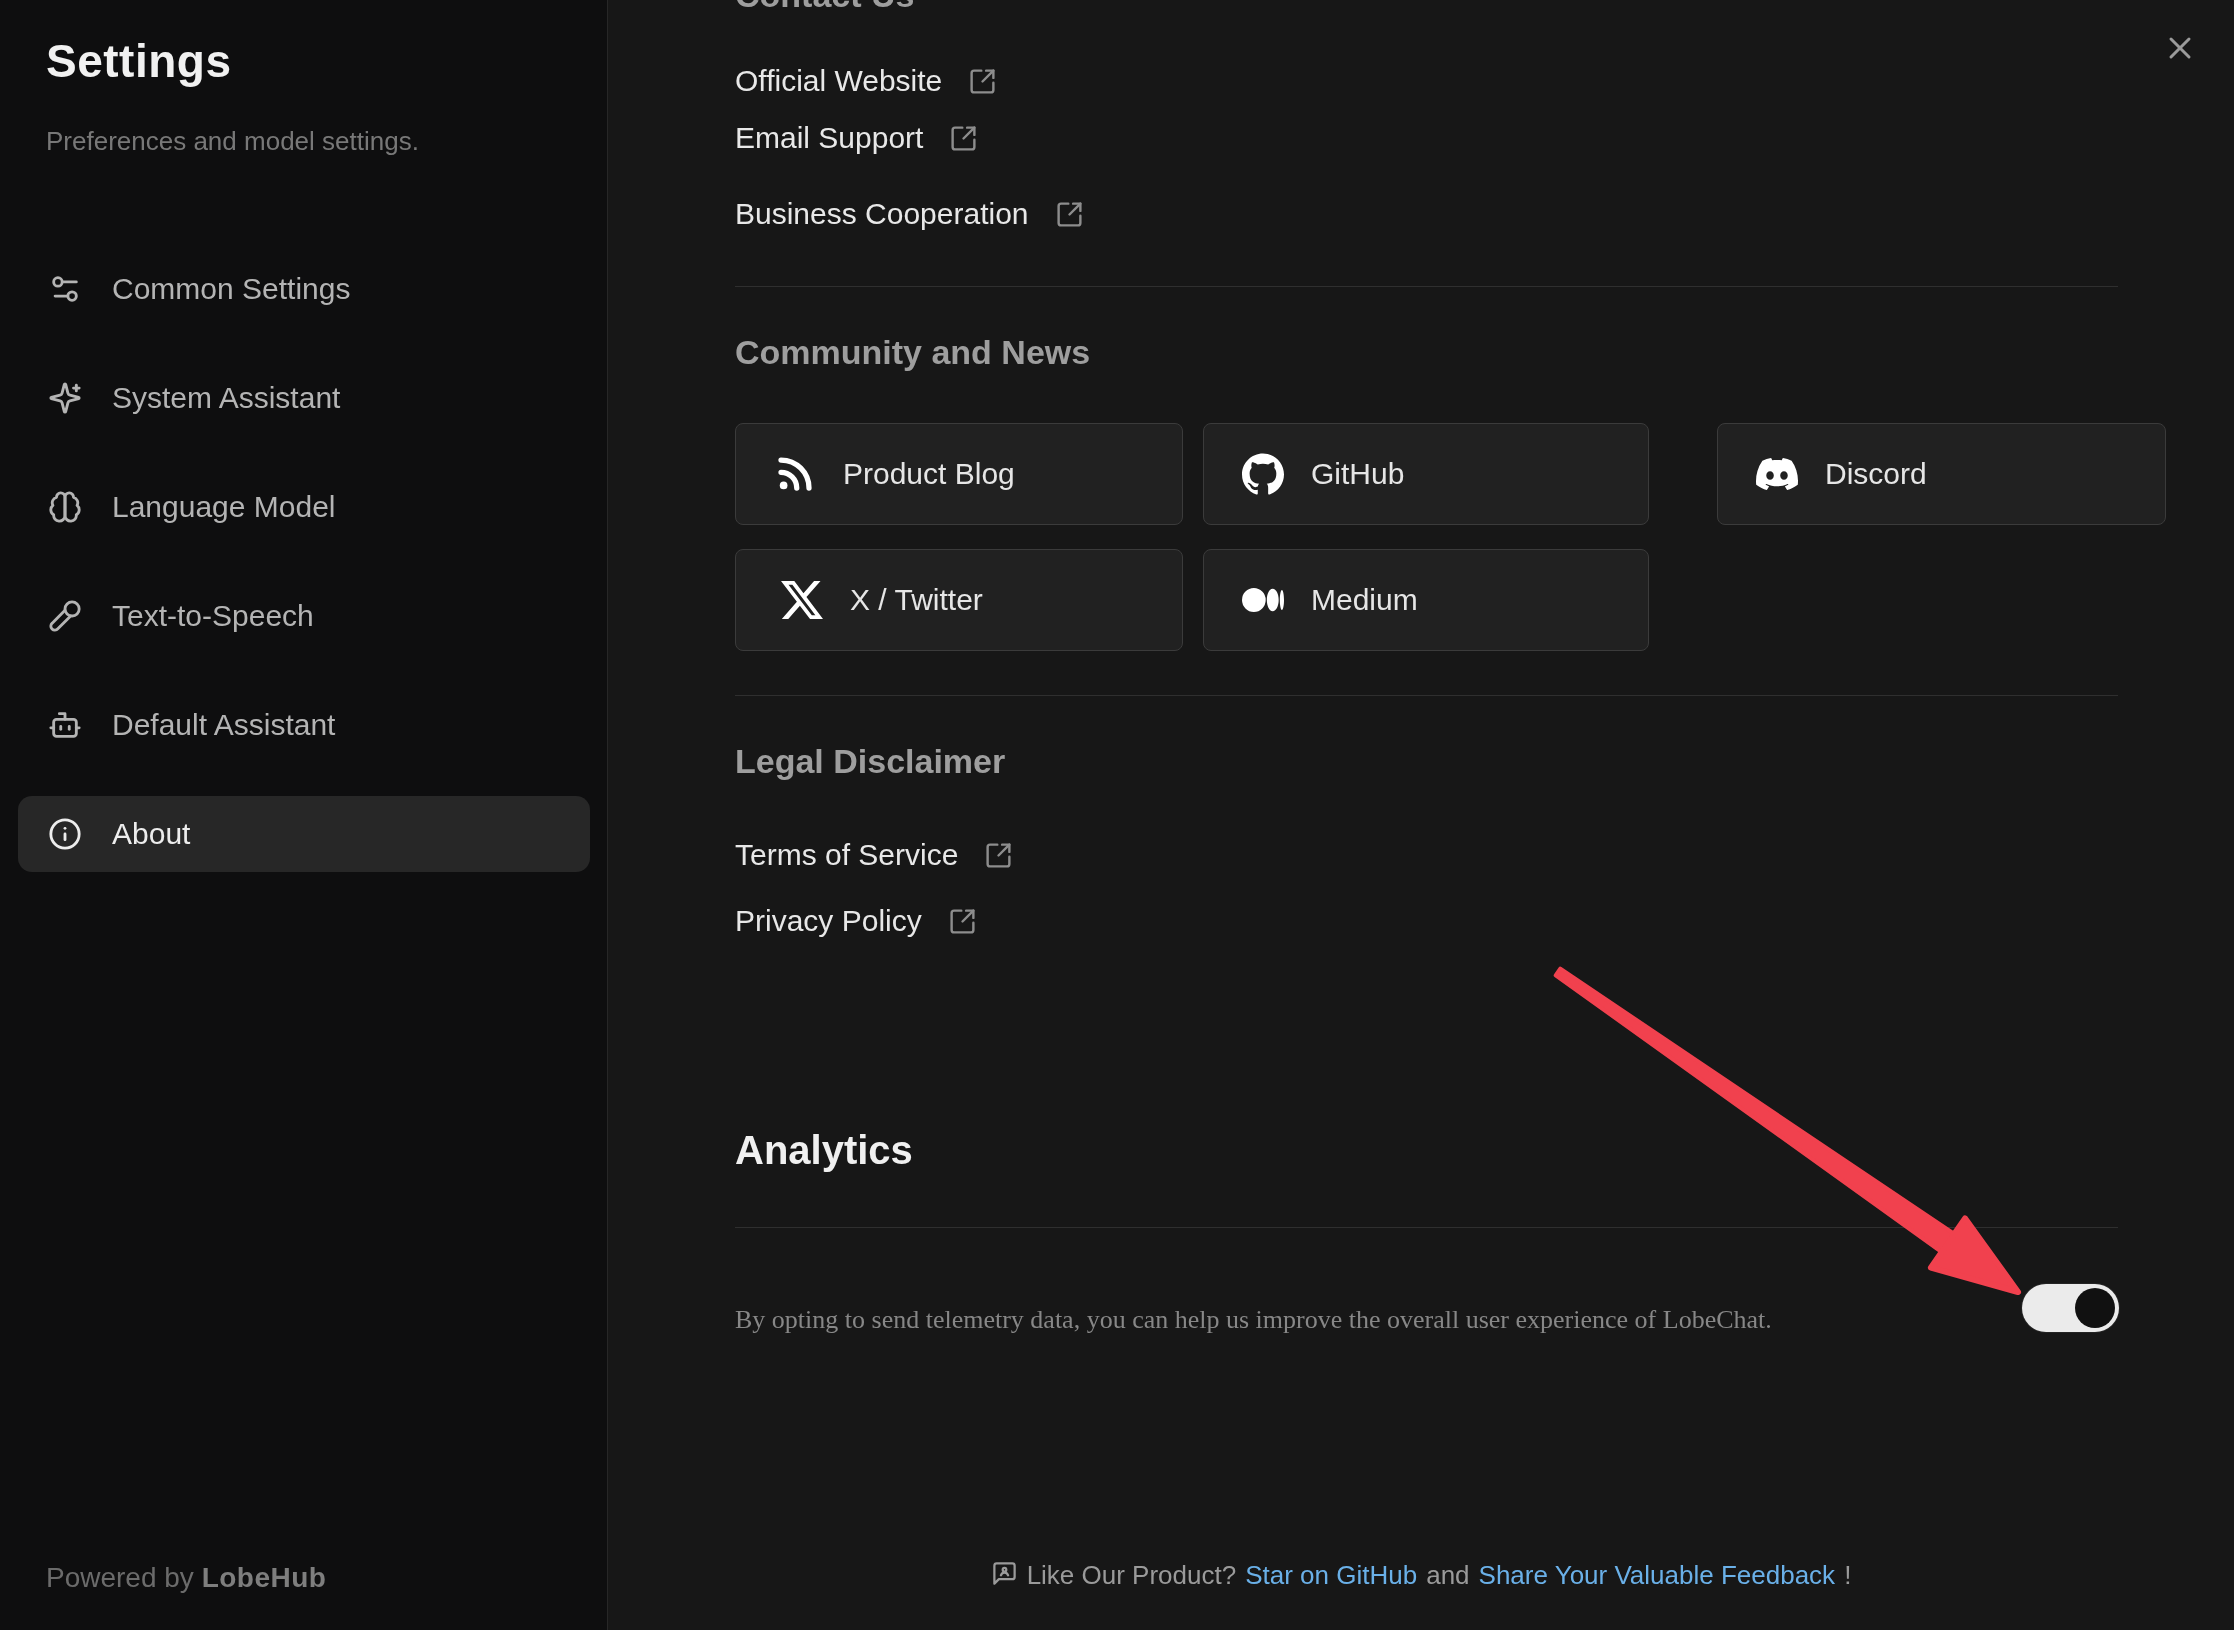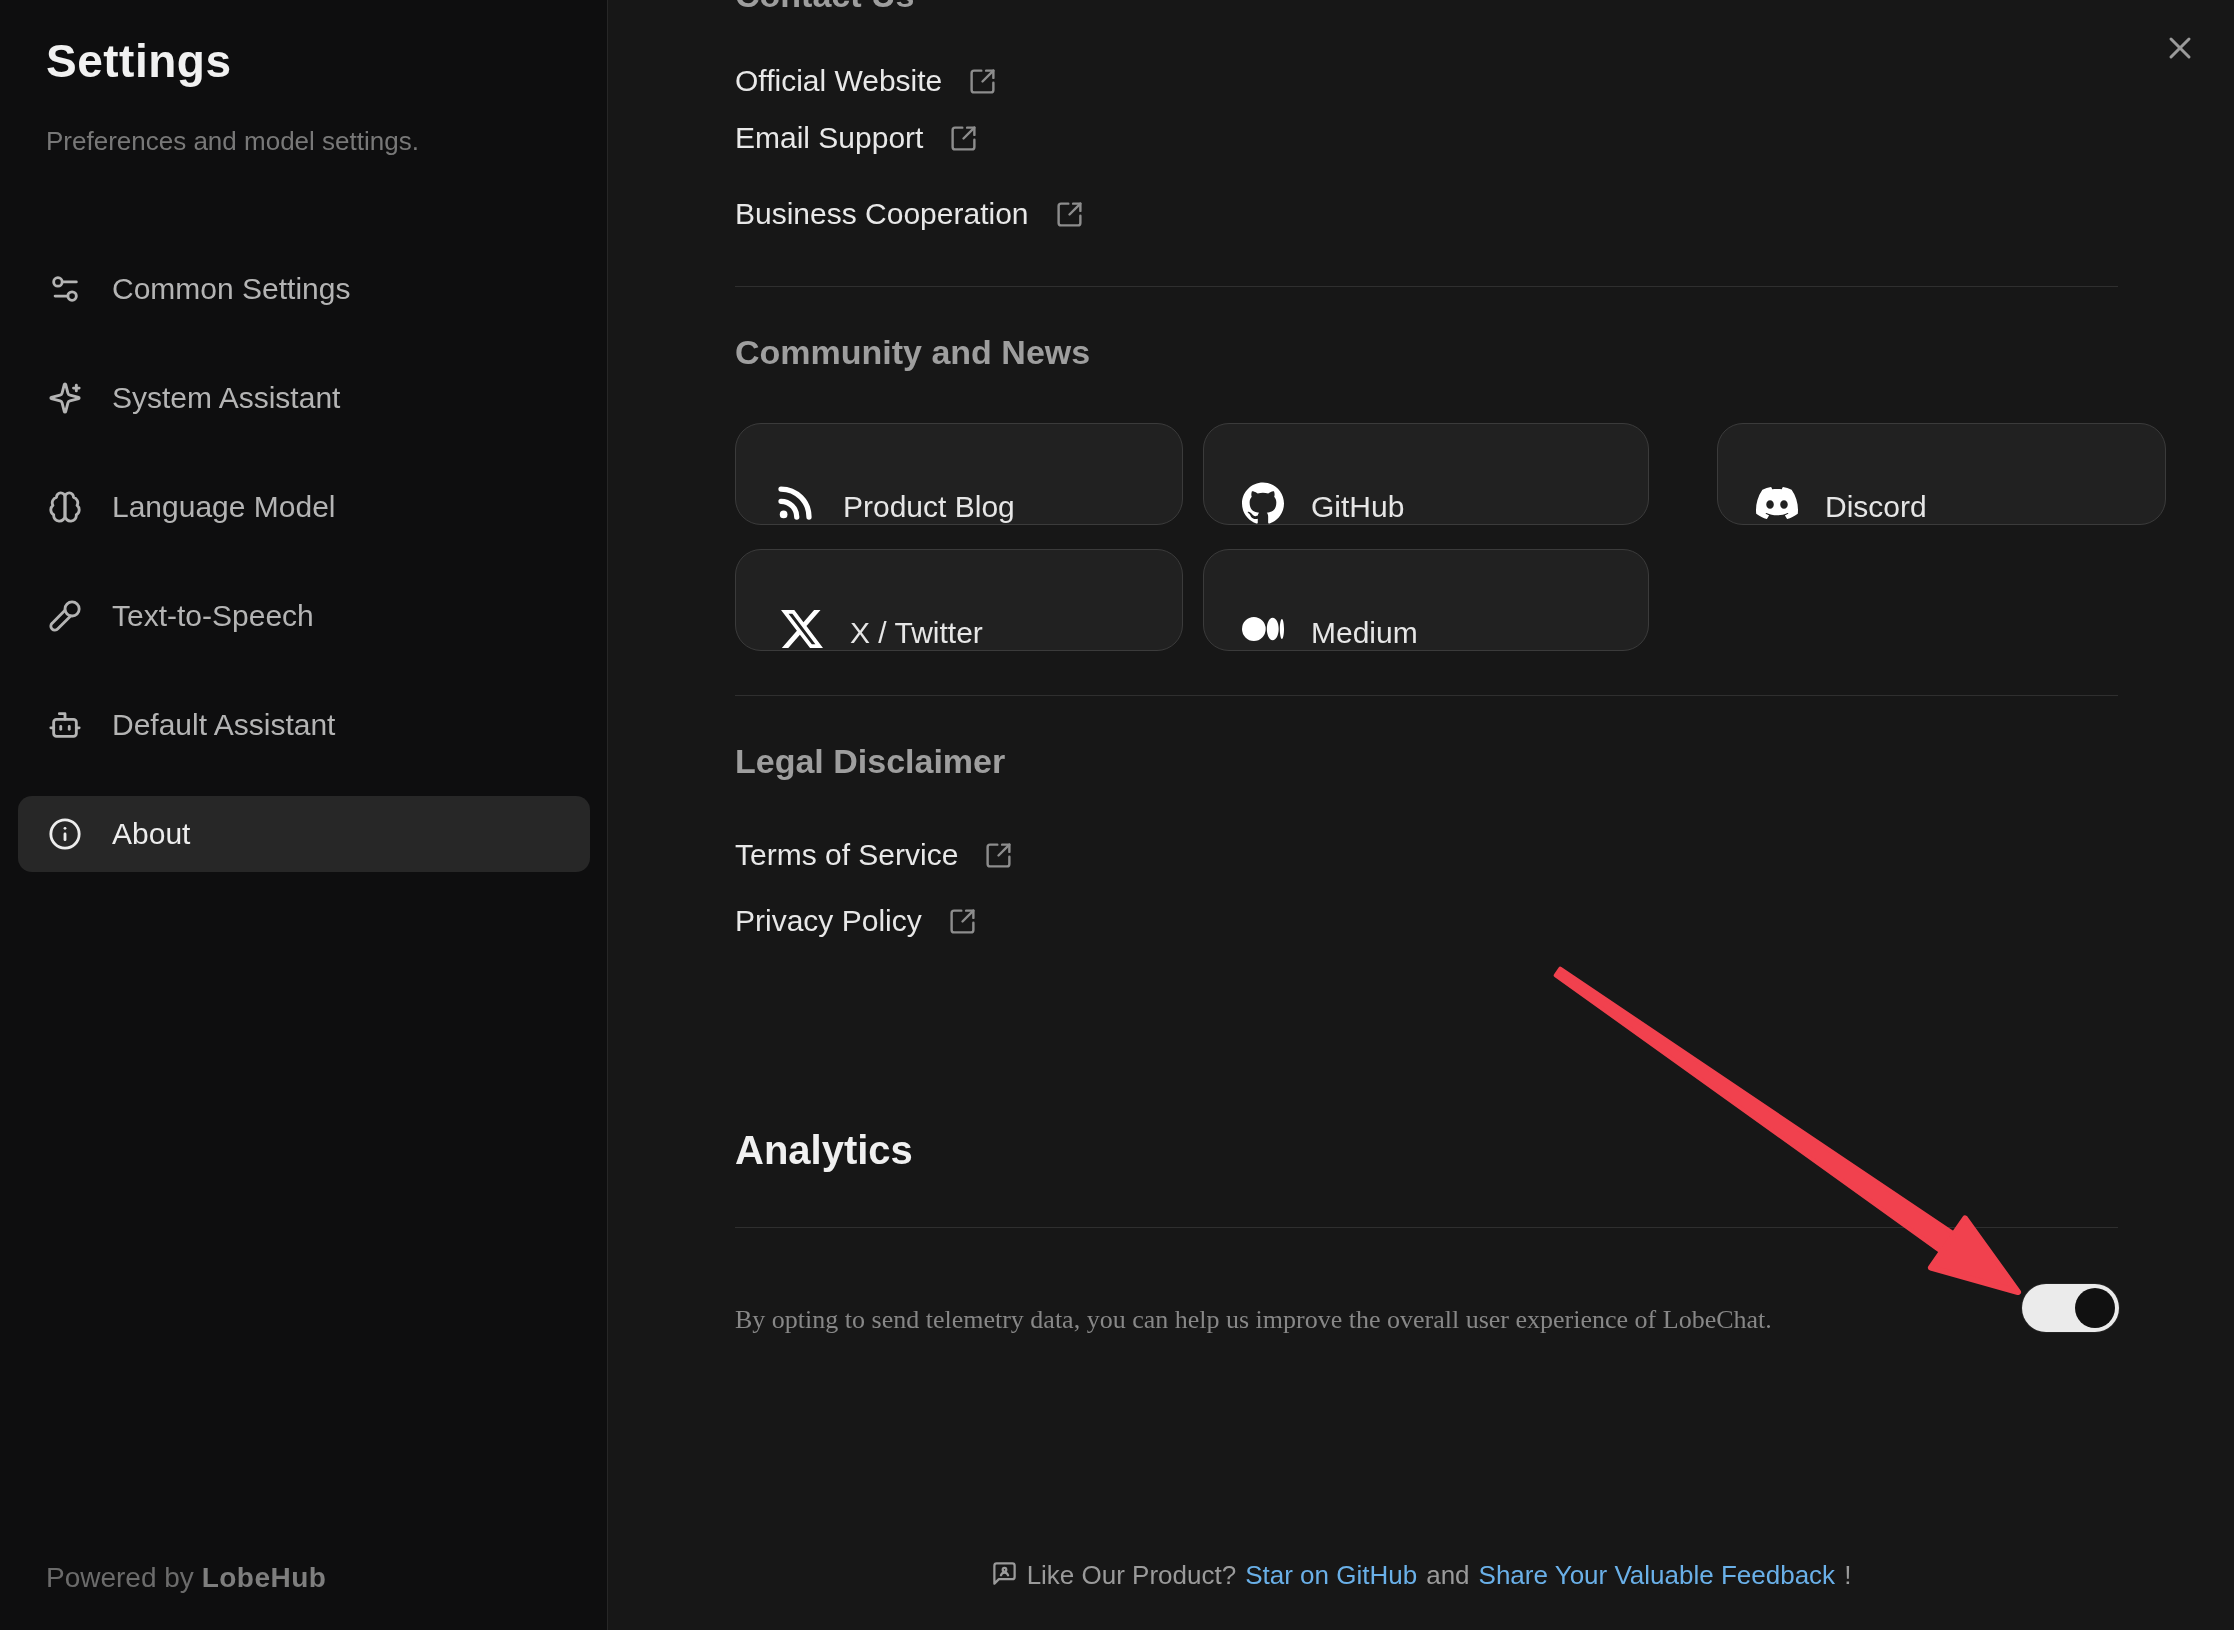--- a/index.html
+++ b/index.html
@@ -38,22 +38,22 @@
   .link-row { position:absolute; left:127px; height:44px; display:flex; align-items:center; gap:26px; cursor:pointer; }
   .link-row .lbl { font-size:30px; color:#e8e8e8; }
   .link-row .ext { width:29px; height:29px; color:#8d8d8d; }
 
   .divider { position:absolute; left:127px; width:1383px; height:1px; background:#2f2f2f; }
 
   .sec-title { position:absolute; left:127px; font-size:34px; font-weight:700; color:#9e9e9e; }
   .sec-title.bright { font-size:40px; color:#f0f0f0; }
 
   .btn {
-    position:absolute; height:102px; background:#212121; border:1px solid #3b3b3b; border-radius:26px;
-    display:flex; align-items:flex-end; padding-left:38px; gap:27px; cursor:pointer;
+    position:absolute; height:102px; background:#212121; border:1px solid #3b3b3b; border-radius:8px;
+    display:flex; align-items:center; padding-left:38px; gap:27px; cursor:pointer;
   }
   .btn .bic { width:42px; height:42px; color:#ffffff; flex:0 0 auto; }
   .btn .blbl { font-size:30px; color:#e6e6e6; }
 
   .setting-label { position:absolute; left:127px; top:1254px; font-size:32px; font-weight:500; color:#eaeaea; }
   .setting-desc { position:absolute; left:127px; top:1305px; font-size:26px; color:#878787;font-family:Liberation Serif, serif; }
 
   .toggle {
     position:absolute; left:1414px; top:1284px; width:97px; height:48px;
     border-radius:24px; background:#ebebeb; cursor:pointer;

